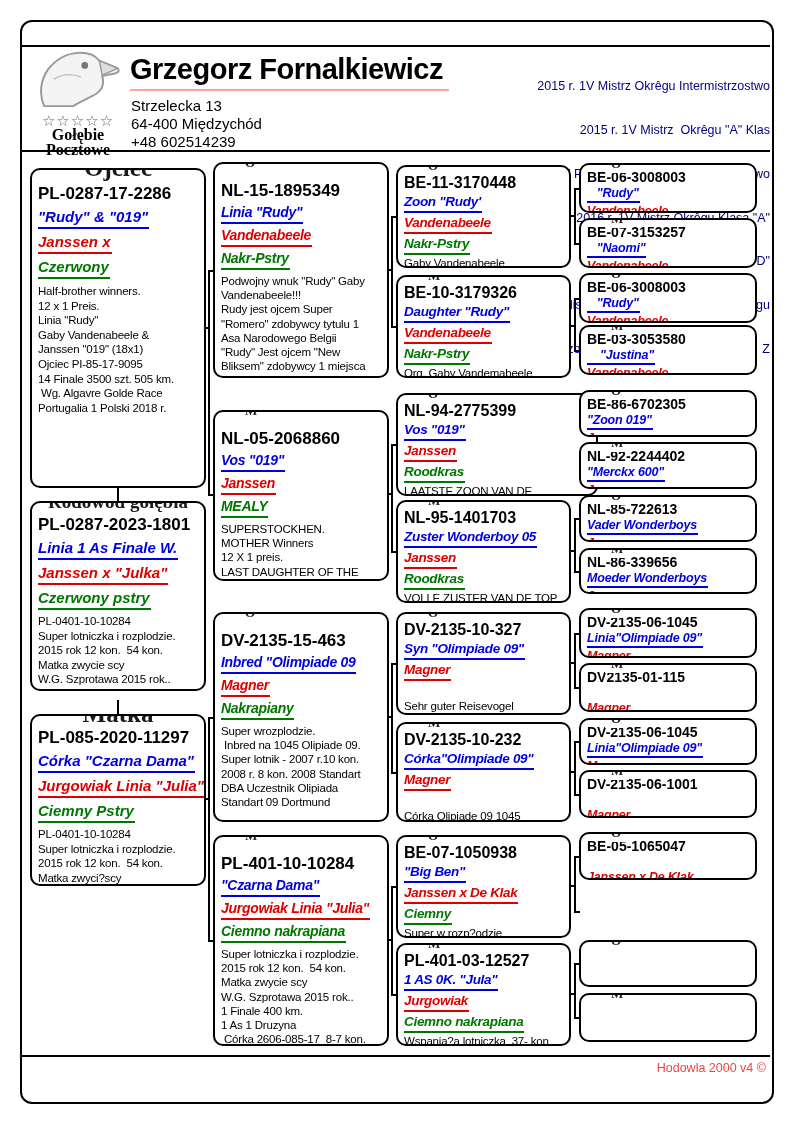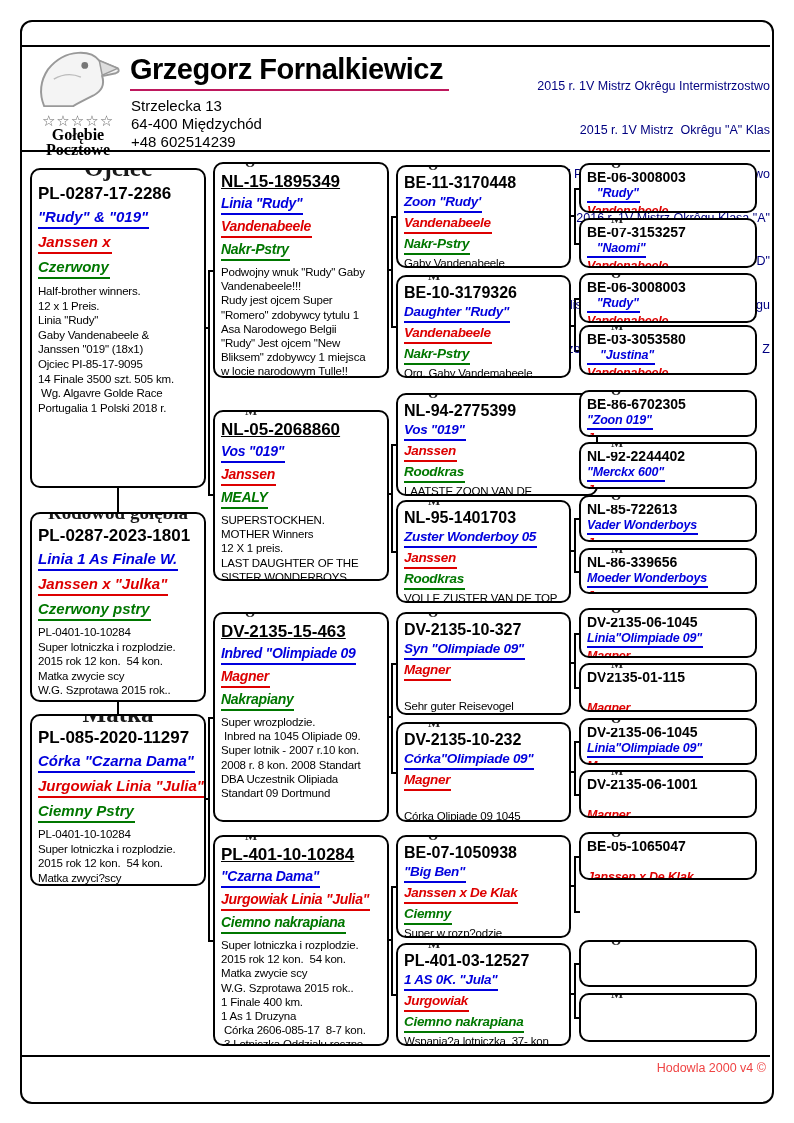--- a/index.html
+++ b/index.html
@@ -8,21 +8,21 @@
   .abs{position:absolute;}
   .outer-border{left:20px;top:20px;width:750px;height:1080px;border:2px solid #000;border-radius:12px;}
   .hline{background:#000;height:2px;}
   .cline{position:absolute;background:#000;}
 
   
   .logo{left:30px;top:50px;width:96px;text-align:center;color:#777;}
   .logo .stars{font-size:15px;letter-spacing:1px;line-height:13px;color:#666;}
   .logo .logoword{font-family:"Liberation Serif",serif;font-weight:bold;font-size:16px;line-height:15px;color:#000000;}
   .breeder-name{left:130px;top:53px;font-size:29px;font-weight:bold;letter-spacing:-0.5px;
-                border-bottom:2px solid #be185d;padding:0 6px 3px 0;width:fit-content;}
+                border-bottom:2px solid #fca5a5;padding:0 6px 3px 0;width:fit-content;}
   .address{left:131px;top:97px;font-size:15px;line-height:18px;}
   .achv{left:410px;top:50px;width:360px;text-align:right;color:#000080;font-size:12.5px;
         line-height:14.6px;white-space:pre;}
 
   
   .pbox{position:absolute;border:2px solid #000;border-radius:10px;background:#fff;
         padding:2px 6px;box-sizing:border-box;overflow:hidden;}
   .ring{font-weight:bold;color:#000;white-space:pre;}
   .pline{font-weight:bold;font-style:italic;width:fit-content;border-bottom:2px solid currentColor;
          padding:0 1px 1px 0;white-space:pre;min-height:1.05em;}
@@ -33,21 +33,21 @@
        font-family:"Liberation Serif",serif;font-weight:bold;font-size:13px;color:#222;line-height:18px;}
   .g1title{position:absolute;left:50%;transform:translateX(-50%);background:#fff;padding:0 8px;
            font-family:"Liberation Serif",serif;font-weight:bold;color:#1a1a1a;white-space:pre;}
   .t-big{top:-17px;font-size:25px;line-height:30px;}
   .t-mid{top:-13px;font-size:19px;line-height:24px;}
 
   
   .g1 .ring{margin-top:12px;font-size:17px;line-height:20px;}
   .g1 .pline{font-size:15px;line-height:18px;margin:4px 0;}
   .g1 .desc{font-size:11.5px;line-height:14.6px;margin-top:5px;letter-spacing:-0.2px;}
-  .g2 .ring{margin-top:6px;font-size:17px;line-height:20px;text-decoration:underline;}
+  .g2 .ring{margin-top:15px;font-size:17px;line-height:20px;}
   .g2 .pline{font-size:14px;line-height:17px;margin:3px 0;letter-spacing:-0.3px;}
   .g2 .desc{font-size:11.5px;line-height:14.2px;margin-top:4px;letter-spacing:-0.2px;}
   .g3 .ring{margin-top:4px;font-size:16px;line-height:19px;}
   .g3 .pline{font-size:13.5px;line-height:16px;margin:2px 0;letter-spacing:-0.3px;}
   .g3 .desc{font-size:11.5px;line-height:13.5px;margin-top:2px;letter-spacing:-0.2px;}
   .g4 .ring{margin-top:2px;font-size:14px;line-height:16px;}
   .g4 .pline{font-size:12.5px;line-height:14px;margin:1px 0;letter-spacing:-0.2px;}
 
   .footer-text{right:28px;top:1061px;font-size:12.5px;color:#ef4444;padding-left:17px;}
 </style>
@@ -155,21 +155,21 @@
     <div class="desc">Half-brother winners.
 12 x 1 Preis.
 Linia "Rudy"
 Gaby Vandenabeele &amp;
 Janssen "019" (18x1)
 Ojciec PI-85-17-9095
 14 Finale 3500 szt. 505 km.
  Wg. Algavre Golde Race
 Portugalia 1 Polski 2018 r.</div>
   </div>
-  <div class="pbox g1" style="left:30px;top:512px;width:176px;height:190px;">
+  <div class="pbox g1" style="left:30px;top:501px;width:176px;height:190px;">
     <div class="g1title t-mid">Rodowód gołębia</div>
     <div class="ring" style="margin-top:10px;">PL-0287-2023-1801</div>
     <div class="pline blue">Linia 1 As Finale W.</div>
     <div class="pline red">Janssen x "Julka"</div>
     <div class="pline green">Czerwony pstry</div>
     <div class="desc" style="margin-top:2px;">PL-0401-10-10284
 Super lotniczka i rozplodzie.
 2015 rok 12 kon.  54 kon.
 Matka zwycie scy
 W.G. Szprotawa 2015 rok..

